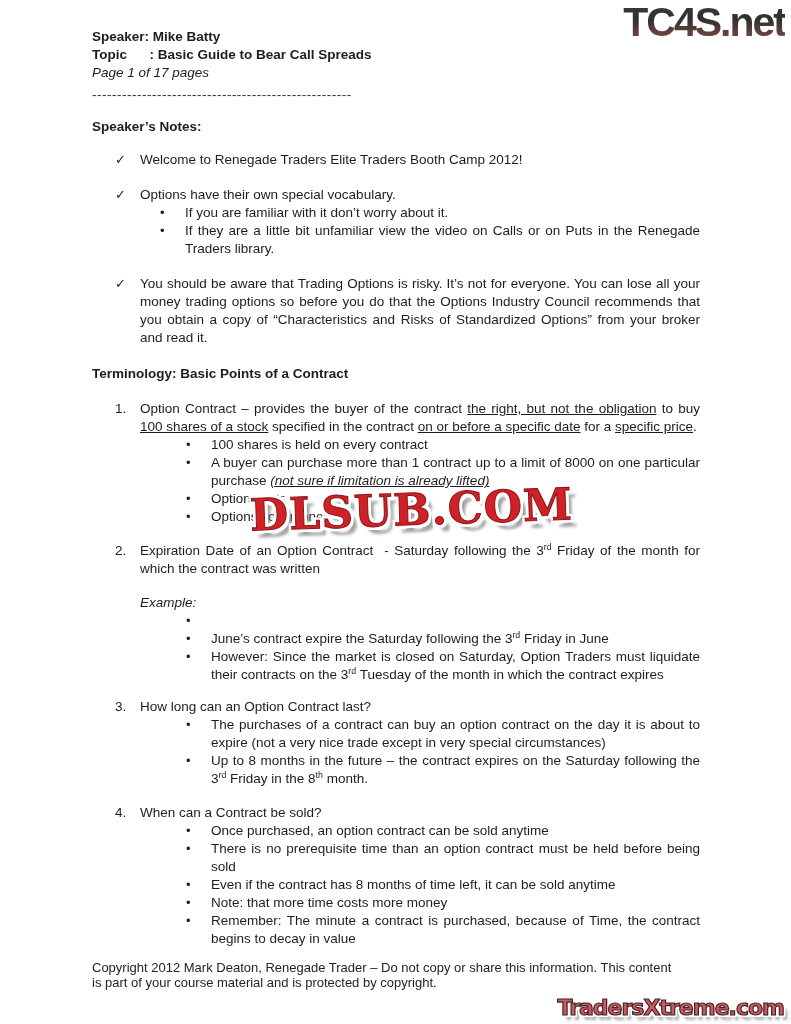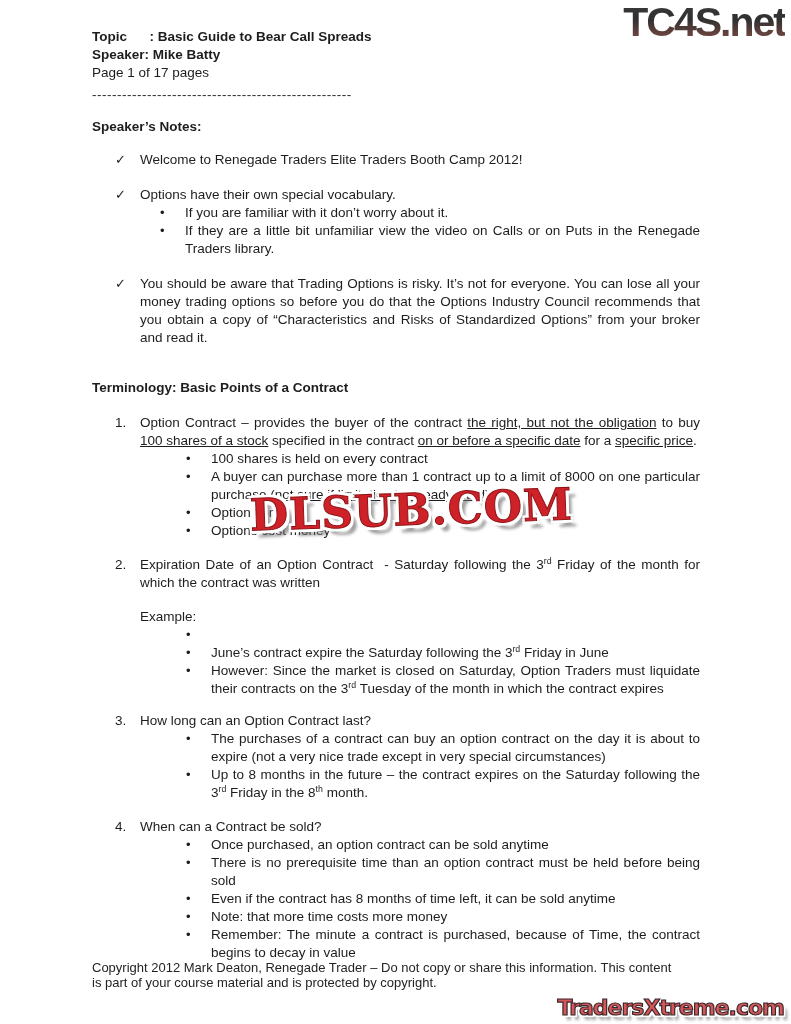--- a/index.html
+++ b/index.html
@@ -8,40 +8,40 @@
     width:791px; height:1024px;
     margin:0 auto;
     background:#ffffff;
     font-family:"Liberation Sans", sans-serif;
     font-size:13.5px; line-height:18px;
     color:#1d1d1d;
     overflow:hidden;
   }
   .content { padding:28px 91px 0 92px; }
   .b { font-weight:bold; }
-  .i { }
+  .i { font-style:italic; }
   .u { text-decoration:underline; }
   .pre { white-space:pre-wrap; }
   .divider { margin-top:4px; letter-spacing:0.5px; color:#2b2b2b; }
 
   .row { display:flex; align-items:flex-start; }
   .l1  { padding-left:23px; }
   .l2a { padding-left:68px; }
   .l2b { padding-left:94px; }
   .row > .marker { flex:0 0 25px; }
   .txt { flex:1; text-align:justify; }
   .check { font-size:13px; }
   .bullet { font-size:13px; }
   sup { font-size:0.65em; line-height:0; vertical-align:super; }
 
   .mt14 { margin-top:14px; }
   .mt15 { margin-top:15px; }
   .mt16 { margin-top:16px; }
   .mt17 { margin-top:17px; }
-  .mt31 { margin-top:32px; }
+  .mt31 { margin-top:18px; }
   .example-label { padding-left:48px; }
 
   
   .tc4s-logo {
     position:absolute; top:2px; right:6px;
     font-family:"Liberation Sans", sans-serif;
     font-weight:bold; font-size:41px; line-height:1;
     letter-spacing:-2px;
     background:linear-gradient(180deg,#3a3a3a 0%,#303030 42%,#6b443f 82%,#96564b 100%);
     -webkit-background-clip:text; background-clip:text; color:transparent;
@@ -89,22 +89,22 @@
 </head>
 <body>
 
 <div class="page">
 
   <div class="tc4s-logo">TC4S.net</div>
 
   <div class="content">
 
     <div>
+      <div class="b">Speaker: Mike Batty</div>
       <div class="b pre">Topic      : Basic Guide to Bear Call Spreads</div>
-      <div class="b">Speaker: Mike Batty</div>
       <div class="i">Page 1 of 17 pages</div>
       <div class="divider">----------------------------------------------------</div>
     </div>
 
     <div class="b mt14">Speaker’s Notes:</div>
 
     <div class="row l1 mt15">
       <span class="marker check">✓</span>
       <div class="txt">Welcome to Renegade Traders Elite Traders Booth Camp 2012!</div>
     </div>

